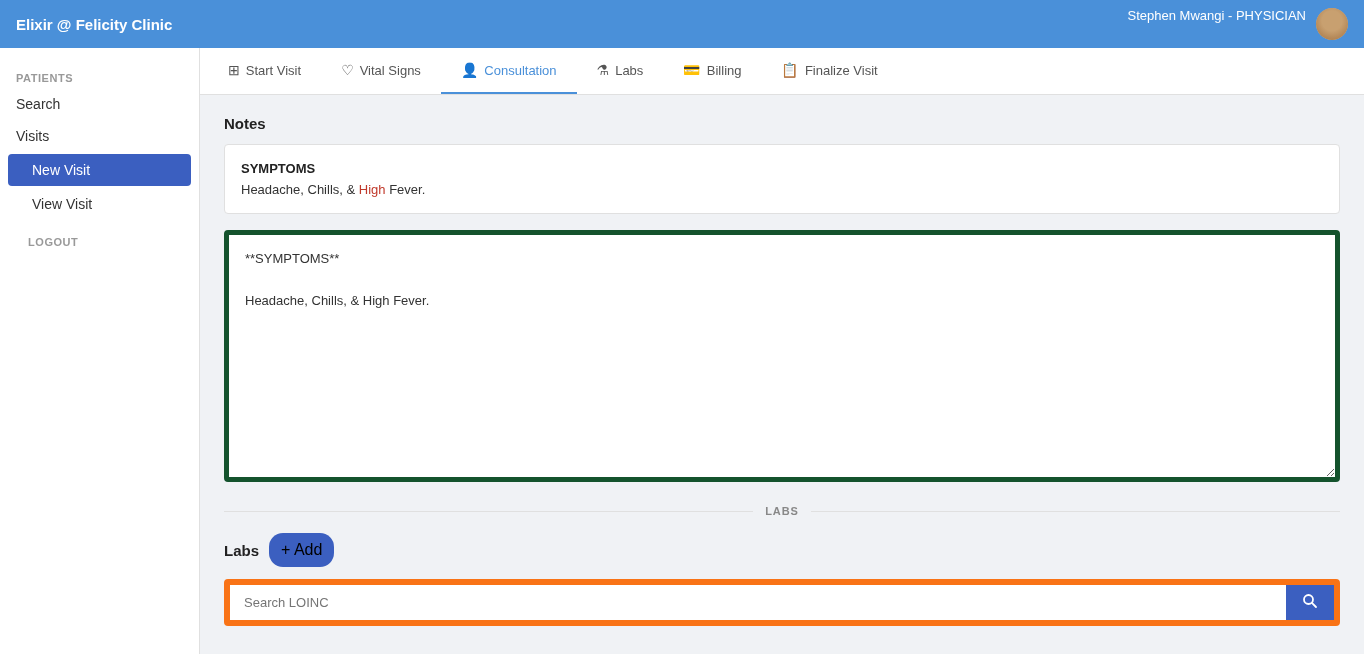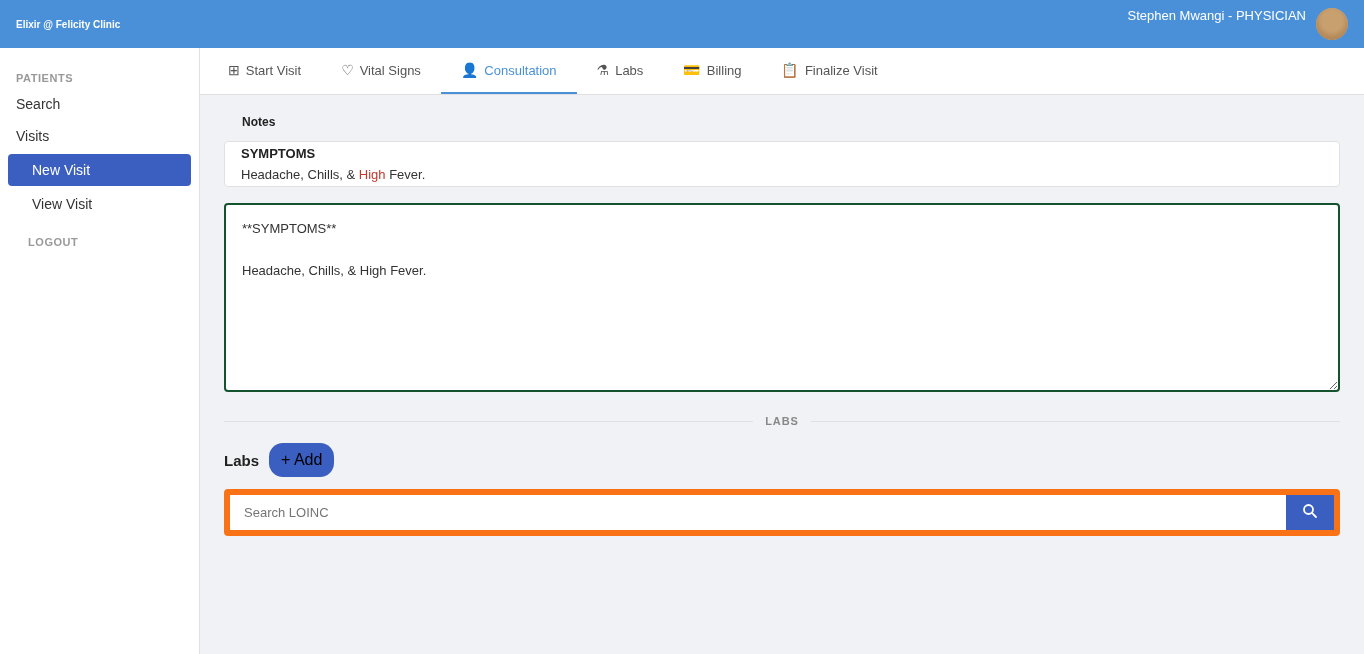--- a/index.html
+++ b/index.html
@@ -8,21 +8,21 @@
     
     .header {
       background: #4a90d9;
       color: white;
       height: 48px;
       display: flex;
       align-items: center;
       justify-content: space-between;
       padding: 0 16px;
     }
-    .header-title { font-weight: 600; font-size: 10px; }
+    .header-title { font-weight: 600; font-size: 15px; }
     .header-user { display: flex; align-items: flex-start; gap: 10px; font-size: 13px; }
     .avatar {
       width: 32px; height: 32px; border-radius: 50%; background: #c8a882;
       display: flex; align-items: center; justify-content: center;
       overflow: hidden;
     }
     .avatar-img {
       width: 32px; height: 32px; border-radius: 50%;
       background: radial-gradient(circle at 50% 40%, #c8a070 40%, #a07040 100%);
     }
@@ -67,32 +67,32 @@
       display: flex; align-items: center; gap: 6px; border-bottom: 2px solid transparent;
       white-space: nowrap;
     }
     .tab.active { color: #4a90d9; border-bottom: 2px solid #4a90d9; }
     .tab-icon { font-size: 14px; }
 
     
     .content { padding: 20px 24px; }
 
     
-    .section-title { font-weight: 600; font-size: 12px; margin-bottom: 12px; color: #222; margin-left: 18px; }
+    .section-title { font-weight: 600; font-size: 15px; margin-bottom: 12px; color: #222; }
 
     .symptoms-card {
       background: white; border: 1px solid #e0e0e0; border-radius: 4px;
-      padding: 4px 16px; margin-bottom: 16px;
+      padding: 16px 16px; margin-bottom: 16px;
     }
     .symptoms-card-title { font-weight: 700; font-size: 13px; margin-bottom: 6px; color: #222; }
     .symptoms-card-text { font-size: 13px; color: #333; }
     .symptoms-card-text .highlight { color: #c0392b; }
 
     .notes-textarea {
-      width: 100%; height: 189px; border: 2px solid #14532d; border-radius: 4px;
+      width: 100%; height: 252px; border: 5px solid #14532d; border-radius: 4px;
       padding: 14px 16px; font-size: 13px; font-family: inherit; resize: vertical;
       outline: none; color: #333; line-height: 1.6;
     }
 
     
     .labs-divider {
       display: flex; align-items: center; gap: 12px; margin: 20px 0 16px;
       color: #888; font-size: 11px; font-weight: 700; letter-spacing: 0.08em; text-transform: uppercase;
     }
     .labs-divider::before, .labs-divider::after {

